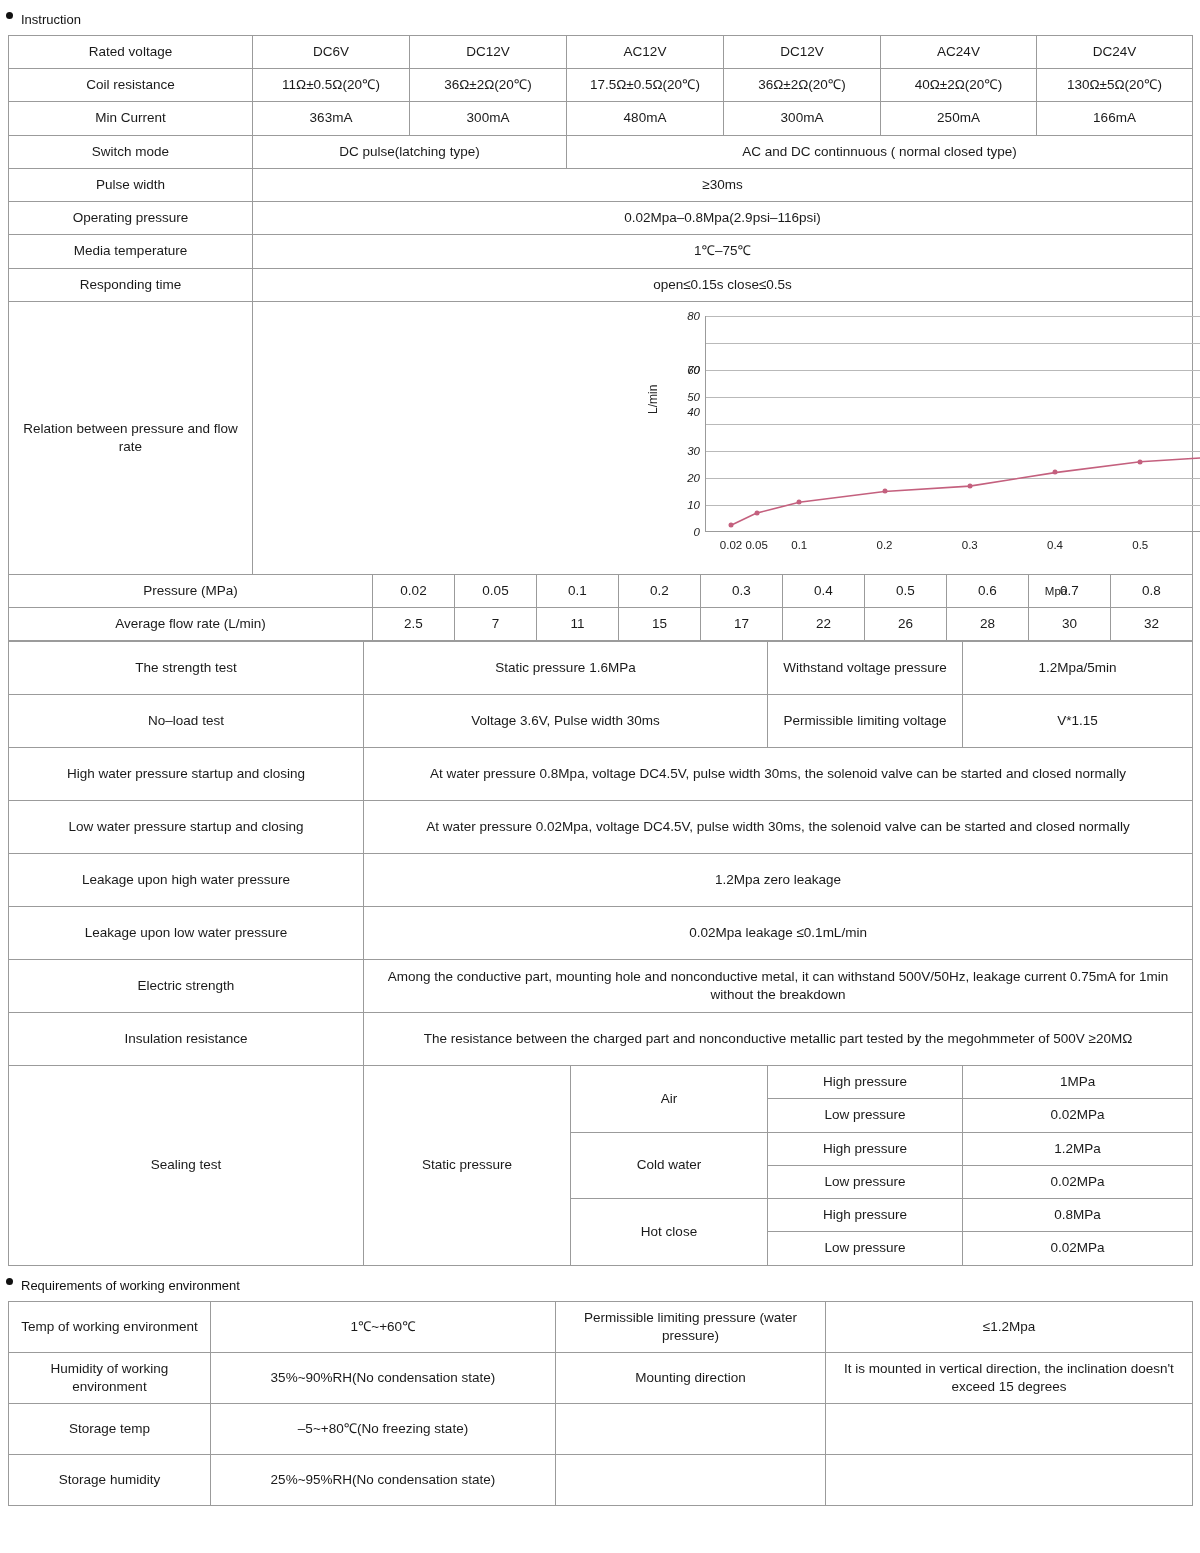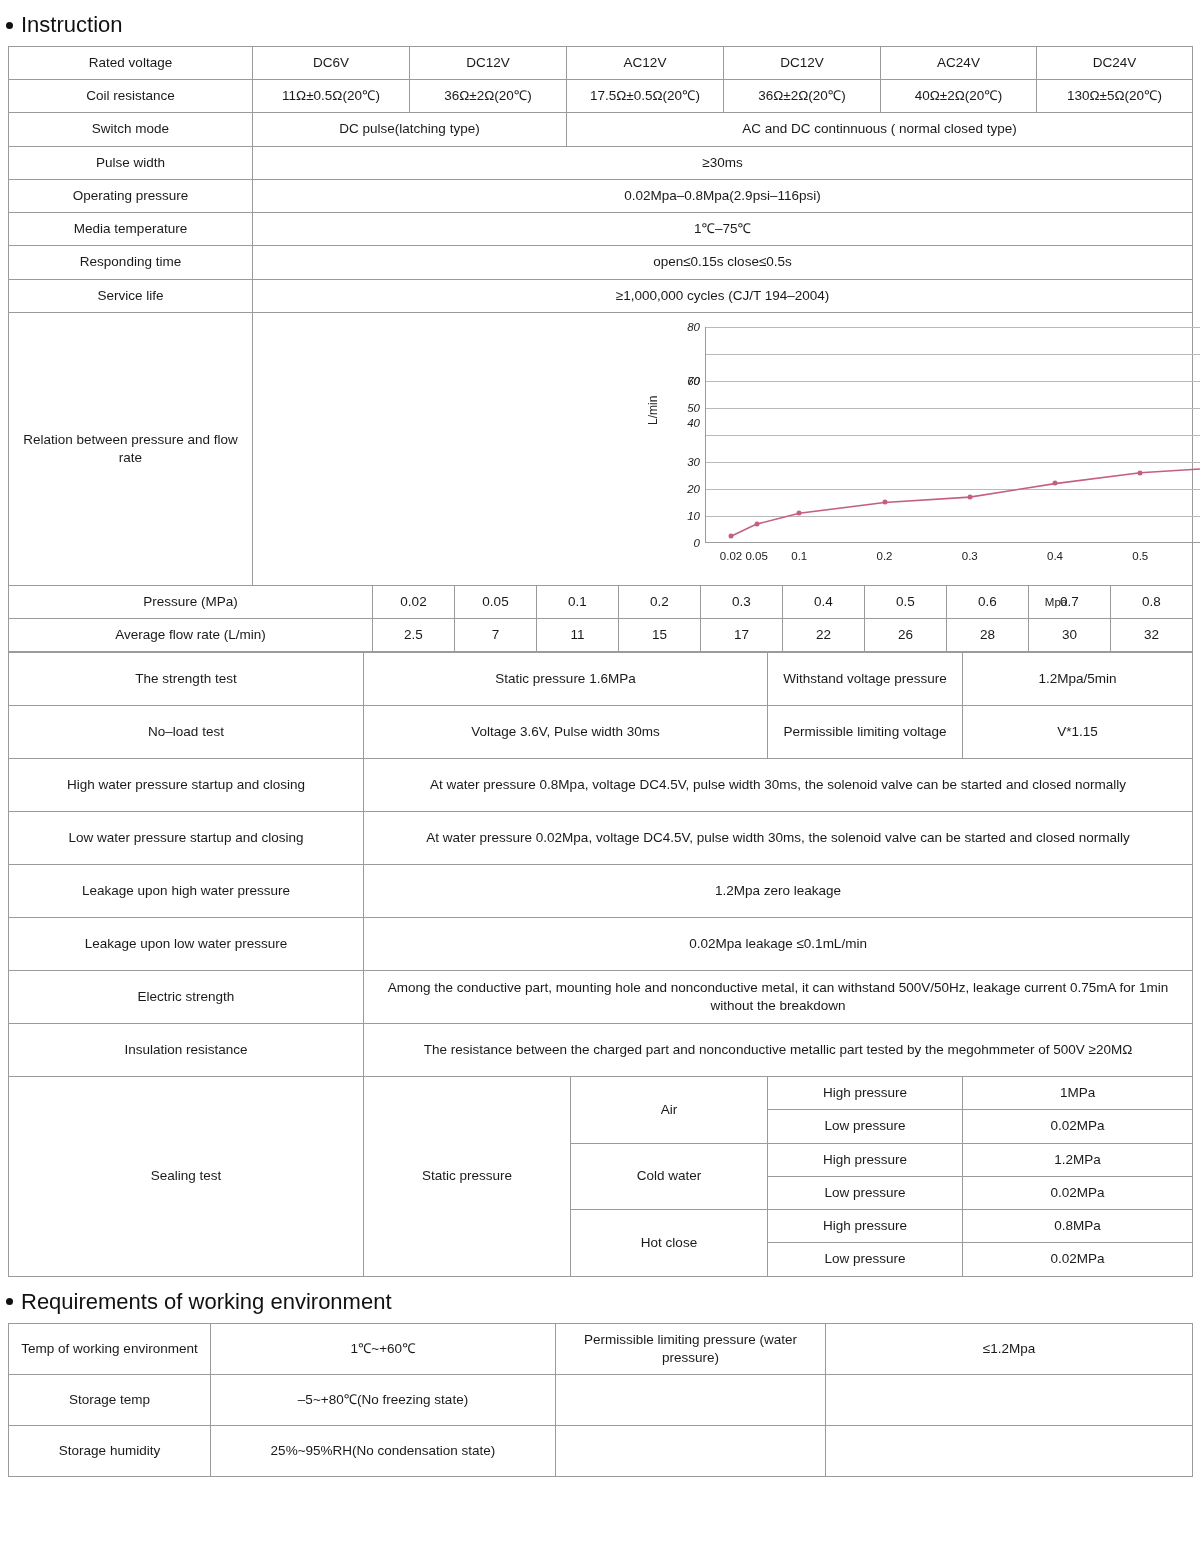--- a/index.html
+++ b/index.html
@@ -15,25 +15,24 @@
     font-size: 13.5px;
     -webkit-font-smoothing: antialiased;
   }
   .page {
     width: 1200px;
     padding: 0;
     box-sizing: border-box;
     position: relative;
   }
   .section-title {
-    font-size: 22px;
+    font-size: 13px;
     color: #111;
     margin: 12px 0 8px 6px;
     display: flex;
-    align-items: center;
     gap: 8px;
     font-weight: 400;
   }
   .bullet {
     display: inline-block;
     width: 7px;
     height: 7px;
     border-radius: 50%;
     background: #111;
     flex: none;
@@ -189,43 +188,48 @@
       <tr>
         <td class="lbl">Coil resistance</td>
         <td class="small">11Ω±0.5Ω(20℃)</td>
         <td class="small">36Ω±2Ω(20℃)</td>
         <td class="small">17.5Ω±0.5Ω(20℃)</td>
         <td class="small">36Ω±2Ω(20℃)</td>
         <td class="small">40Ω±2Ω(20℃)</td>
         <td class="small">130Ω±5Ω(20℃)</td>
       </tr>
       <tr>
+        <td class="lbl">Min Current</td>
+        <td>363mA</td>
+        <td>300mA</td>
+        <td>480mA</td>
+        <td>300mA</td>
+        <td>250mA</td>
+        <td>166mA</td>
+      </tr>
+      <tr>
         <td class="lbl">Switch mode</td>
         <td colspan="2">DC pulse(latching type)</td>
         <td colspan="4">AC and DC continnuous ( normal closed type)</td>
       </tr>
       <tr>
         <td class="lbl">Pulse width</td>
         <td colspan="6">≥30ms</td>
       </tr>
       <tr>
         <td class="lbl">Operating pressure</td>
         <td colspan="6">0.02Mpa–0.8Mpa(2.9psi–116psi)</td>
       </tr>
       <tr>
         <td class="lbl">Media temperature</td>
         <td colspan="6">1℃–75℃</td>
       </tr>
       <tr>
         <td class="lbl">Responding time</td>
         <td colspan="6">open≤0.15s  close≤0.5s</td>
-      </tr>
-      <tr>
-        <td class="lbl">Service life</td>
-        <td colspan="6">≥1,000,000 cycles (CJ/T 194–2004)</td>
       </tr>
       <tr>
         <td class="chart-label">Relation between pressure and flow rate</td>
         <td colspan="6" class="chart-cell">
           <div class="chart-wrap">
             <div class="chart-inner">
               <div class="y-axis-title">L/min</div>
               <div class="plot" id="plot">
                   <div class="ylab" style="top: 216px;">0</div>
                   <div class="gridline" style="top: 189px;"></div>
@@ -406,20 +410,26 @@
       <col style="width:367px">
     </colgroup>
     <tbody>
       <tr>
         <td class="leftpad two-line">Temp of working environment</td>
         <td class="leftpad">1℃~+60℃</td>
         <td class="leftpad two-line">Permissible limiting pressure (water pressure)</td>
         <td>≤1.2Mpa</td>
       </tr>
       <tr>
+        <td class="leftpad two-line">Humidity of working environment</td>
+        <td class="leftpad">35%~90%RH(No condensation state)</td>
+        <td class="leftpad">Mounting direction</td>
+        <td class="leftpad two-line small">It is mounted in vertical direction, the inclination doesn't exceed 15 degrees</td>
+      </tr>
+      <tr>
         <td class="leftpad">Storage temp</td>
         <td class="leftpad">–5~+80℃(No freezing state)</td>
         <td></td>
         <td></td>
       </tr>
       <tr>
         <td class="leftpad">Storage humidity</td>
         <td class="leftpad">25%~95%RH(No condensation state)</td>
         <td></td>
         <td></td>

